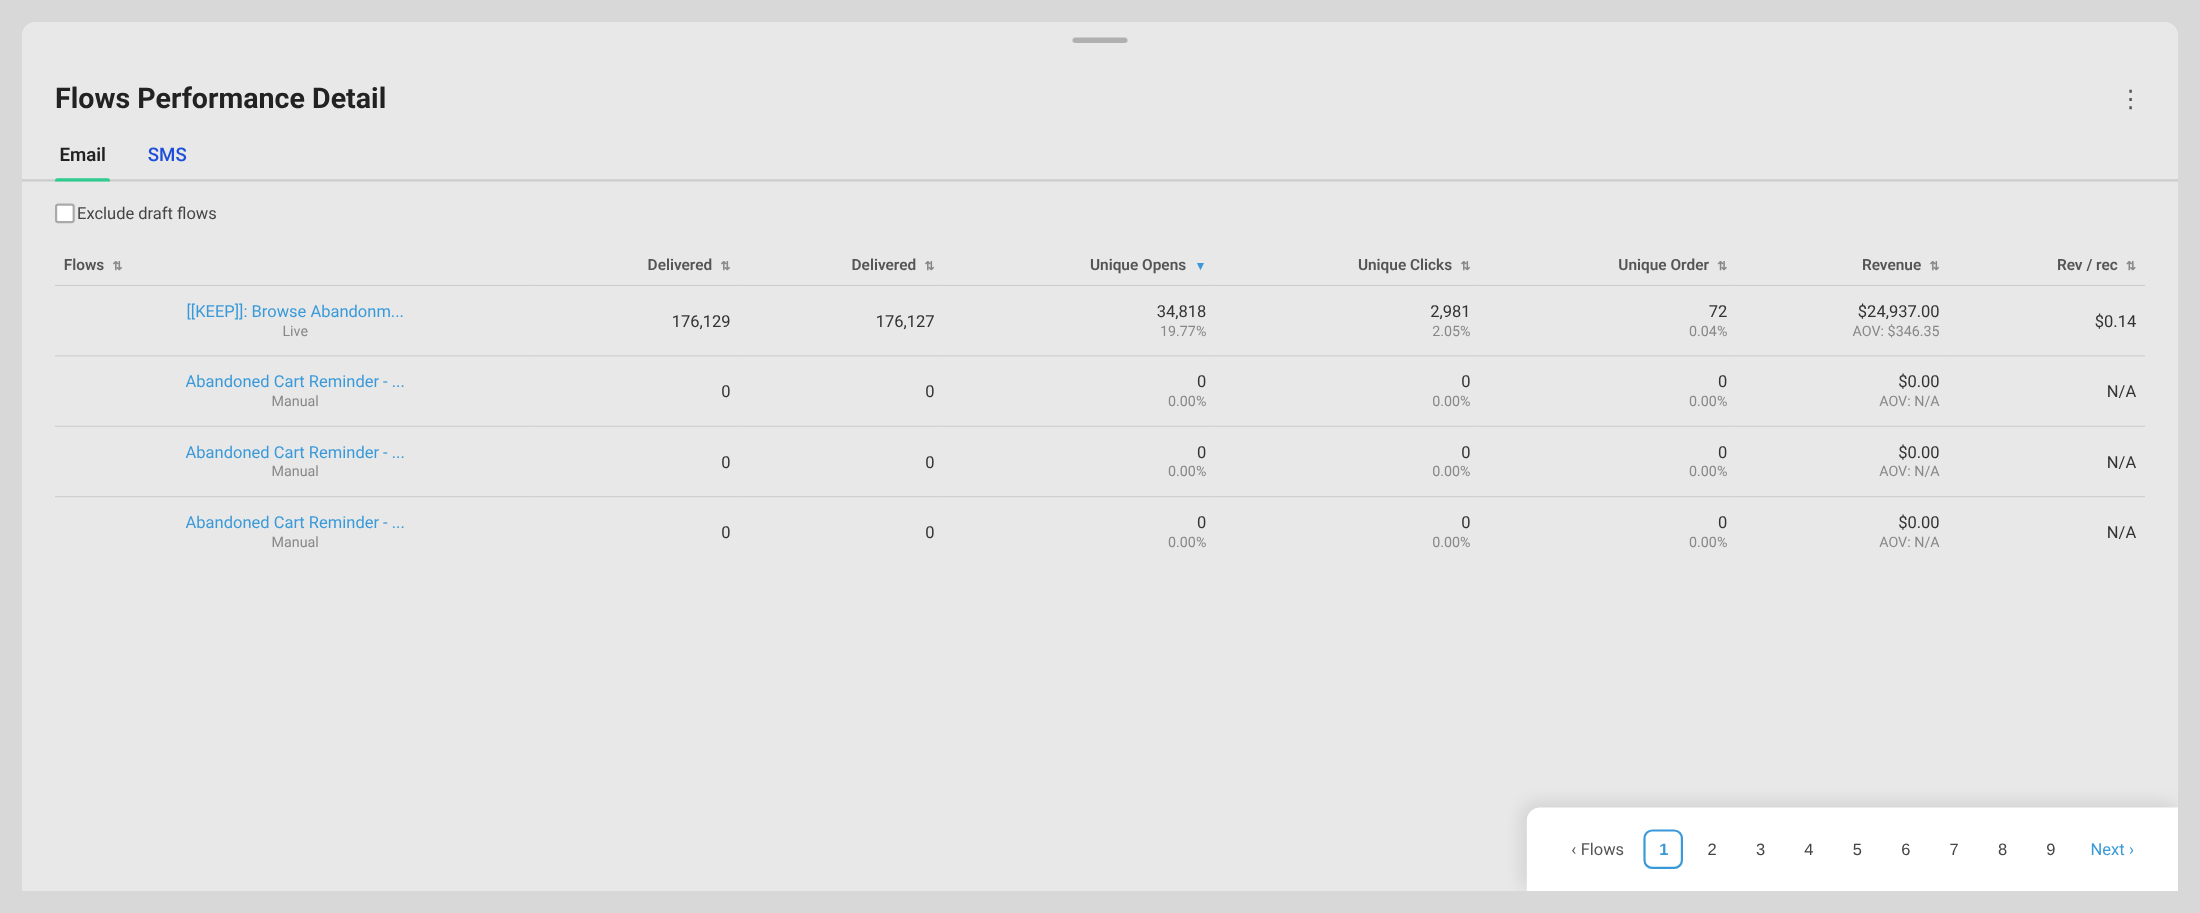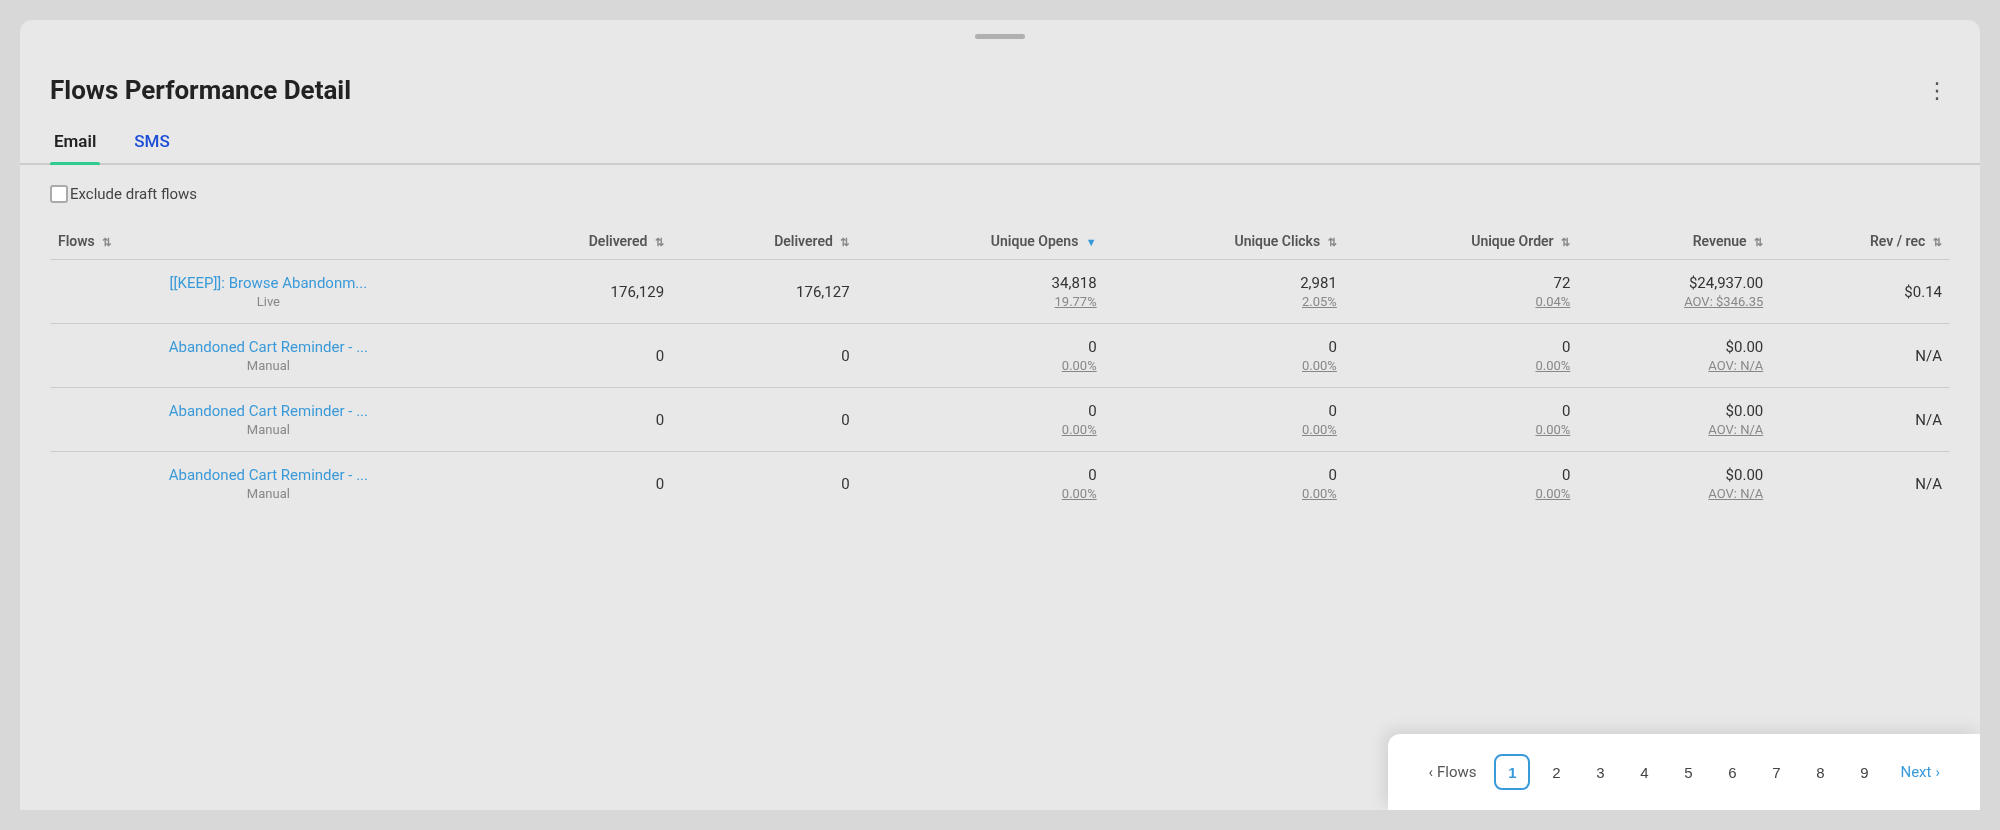--- a/index.html
+++ b/index.html
@@ -180,21 +180,20 @@
 
     .cell-main {
       font-size: 15px;
       color: #333;
     }
 
     .cell-sub {
       font-size: 13px;
       color: #888;
       margin-top: 2px;
-      text-decoration: underline;
     }
 
     
     .pagination-panel {
       position: absolute;
       bottom: 0;
       right: 0;
       background: #fff;
       border-radius: 12px 0 0 0;
       padding: 20px 30px;

